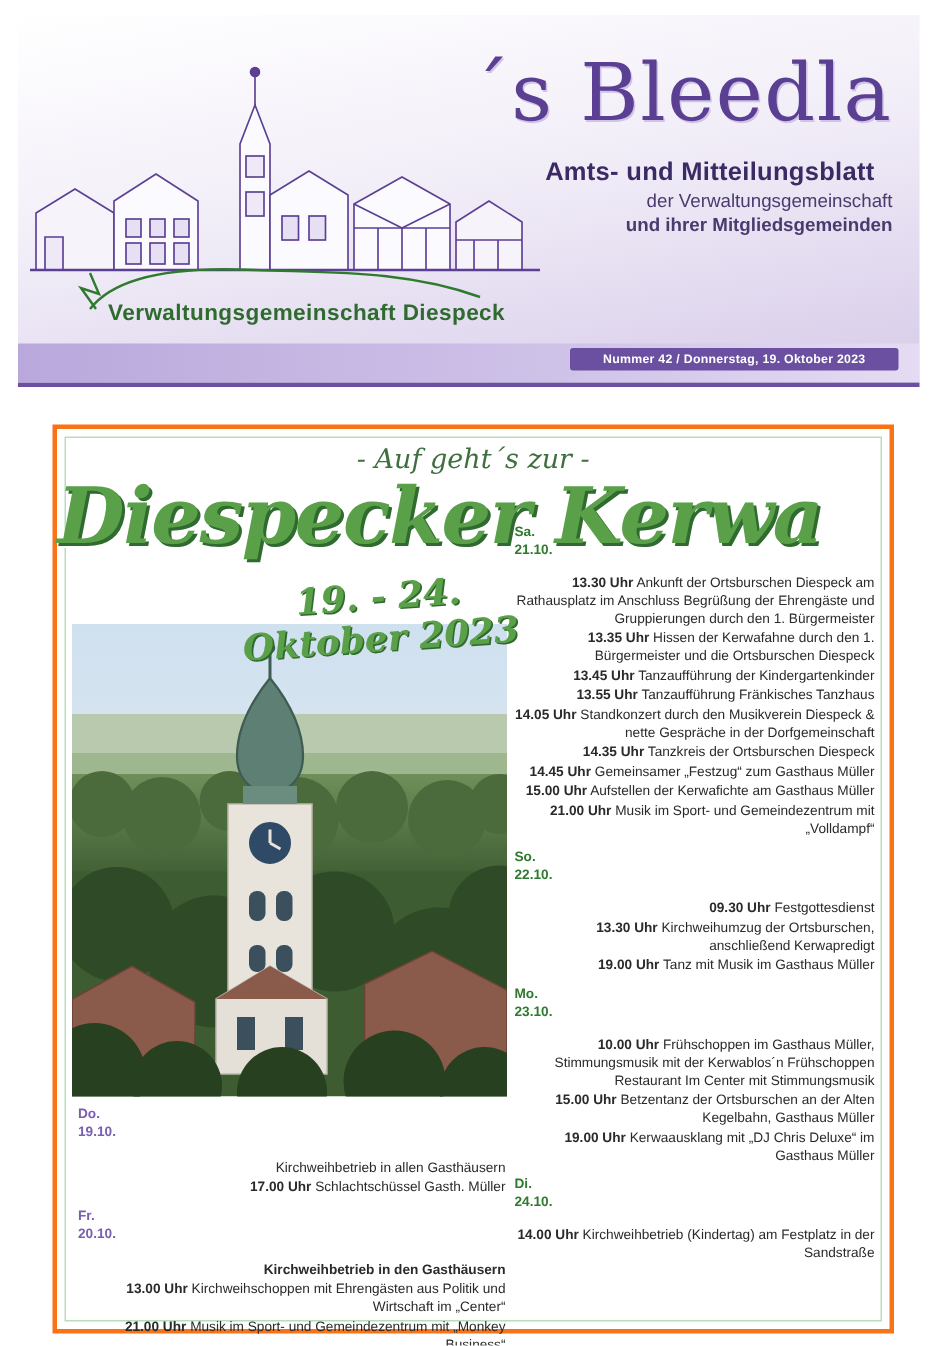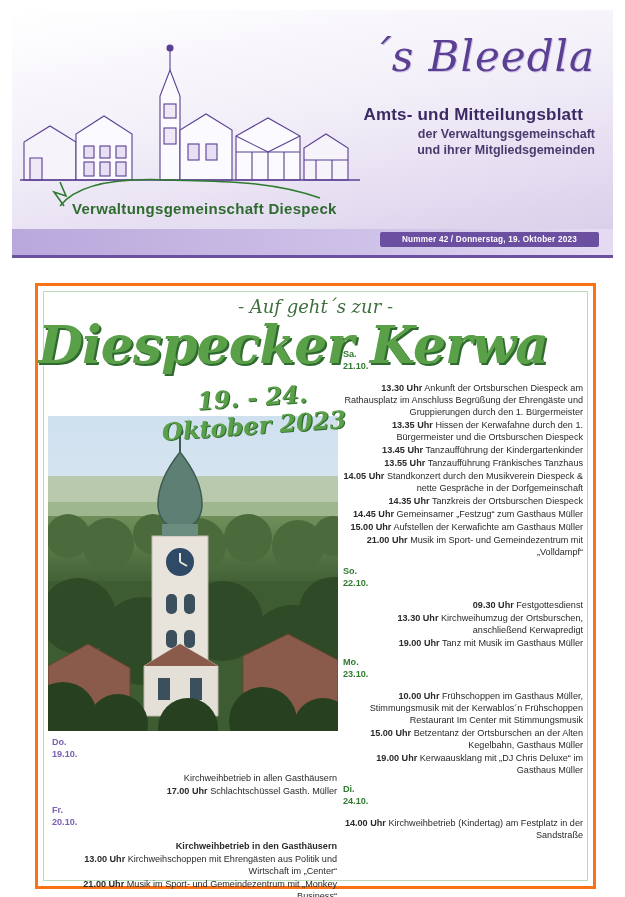--- a/index.html
+++ b/index.html
@@ -17,34 +17,33 @@
     background:linear-gradient(170deg,#ffffff 0%,#f2eef8 45%,#e3dbf0 75%,#d6cbe8 100%);
     border-bottom:3px solid #6b4fa0;
     overflow:hidden;
   }
   .mh-skyline{
     position:absolute;left:8px;top:20px;width:340px;height:185px;
   }
   .masthead-title{
     position:absolute;right:18px;top:22px;
     font-family:"DejaVu Serif", serif;
-    font-style:italic;
-    font-size:42px;
+    font-size:53px;
     color:#5b3f93;
     letter-spacing:1px;
     text-shadow:1px 1px 0 #cfc3e6;
   }
   .mh-sub1{
     position:absolute;right:30px;top:95px;
     font-weight:bold;font-size:17px;color:#3b2a63;
     letter-spacing:.2px;
   }
   .mh-sub2{
     position:absolute;right:18px;top:117px;
-    font-size:12.5px;color:#4a3a6e;font-weight:bold;
+    font-size:12.5px;color:#4a3a6e;font-weight:normal;
   }
   .mh-sub3{
     position:absolute;right:18px;top:133px;
     font-size:12.5px;color:#4a3a6e;font-weight:bold;
   }
   .mh-vg{
     position:absolute;left:60px;top:190px;
     font-weight:bold;font-size:15px;color:#2f6b2f;
     letter-spacing:.3px;
   }

